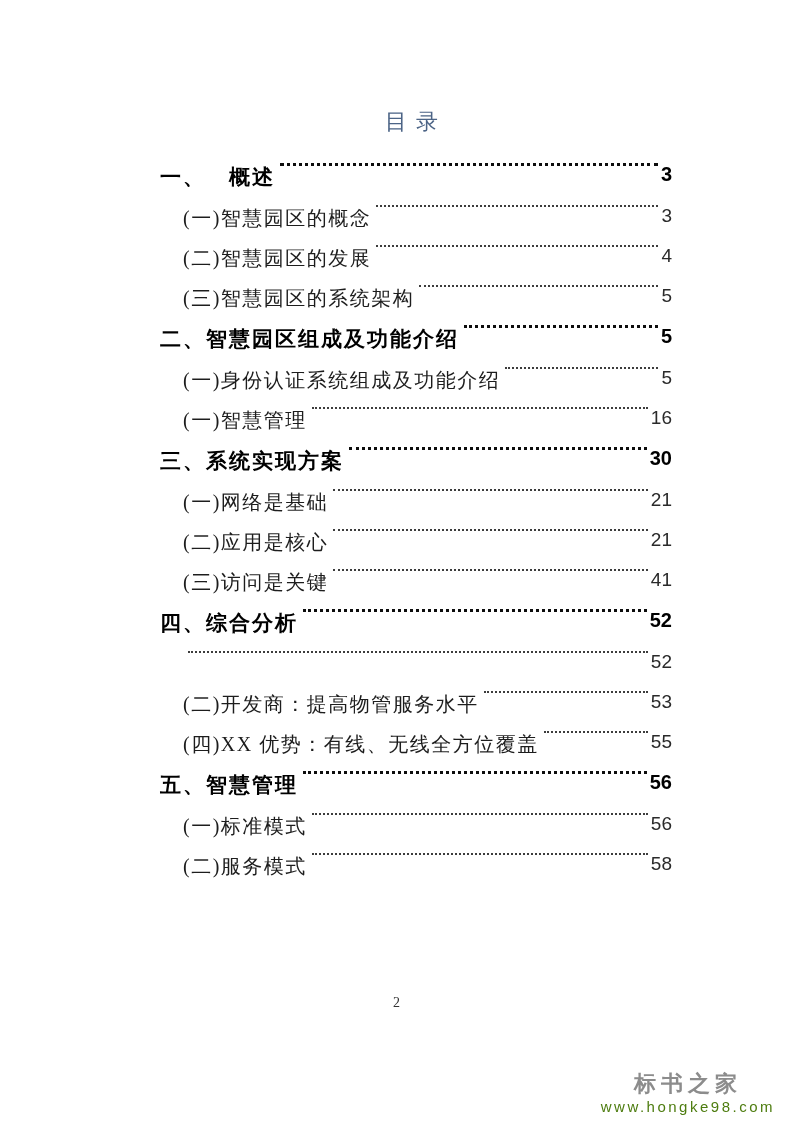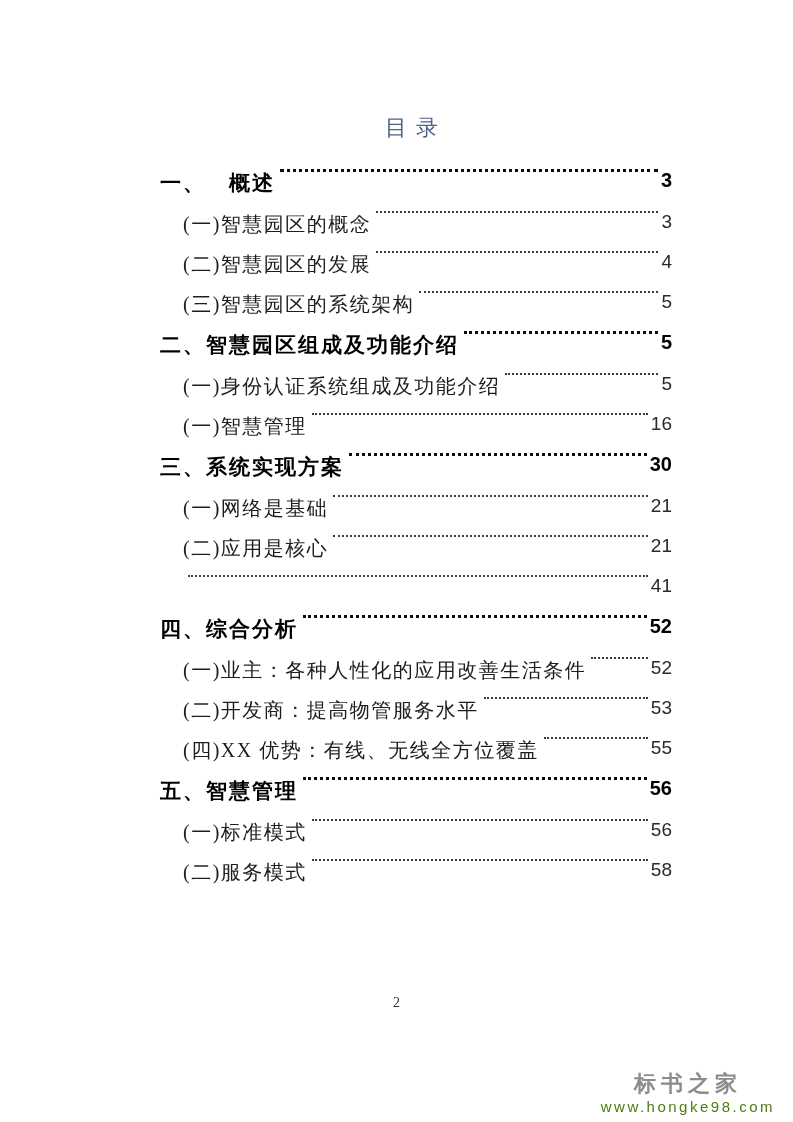--- a/index.html
+++ b/index.html
@@ -12,21 +12,21 @@
     width: 793px;
     height: 1122px;
     background: #ffffff;
     overflow: hidden;
     font-family: "Liberation Serif", serif;
   }
   
   .toc {
     position: absolute;
     left: 160px;
-    top: 113px;
+    top: 107px;
     width: 512px;
   }
   .toc-title {
     text-align: center;
     font-size: 22px;
     letter-spacing: 9px;
     color: #4c6486;
     margin: 0 0 26px 0;
     font-weight: normal;
   }
@@ -165,30 +165,30 @@
           <span class="toc-label">(一)网络是基础</span>
           <span class="toc-leader"></span>
           <span class="toc-page">21</span>
         </div>
         <div class="toc-row l2">
           <span class="toc-label">(二)应用是核心</span>
           <span class="toc-leader"></span>
           <span class="toc-page">21</span>
         </div>
         <div class="toc-row l2">
+          <span class="toc-label">(三)访问是关键</span>
           <span class="toc-leader"></span>
           <span class="toc-page">41</span>
         </div>
         <div class="toc-row l1">
           <span class="toc-label">四、综合分析</span>
           <span class="toc-leader"></span>
           <span class="toc-page">52</span>
         </div>
         <div class="toc-row l2">
-          <span class="toc-label">(一)业主：各种人性化的应用改善生活条件</span>
           <span class="toc-leader"></span>
           <span class="toc-page">52</span>
         </div>
         <div class="toc-row l2">
           <span class="toc-label">(二)开发商：提高物管服务水平</span>
           <span class="toc-leader"></span>
           <span class="toc-page">53</span>
         </div>
         <div class="toc-row l2">
           <span class="toc-label">(四)XX 优势：有线、无线全方位覆盖</span>

